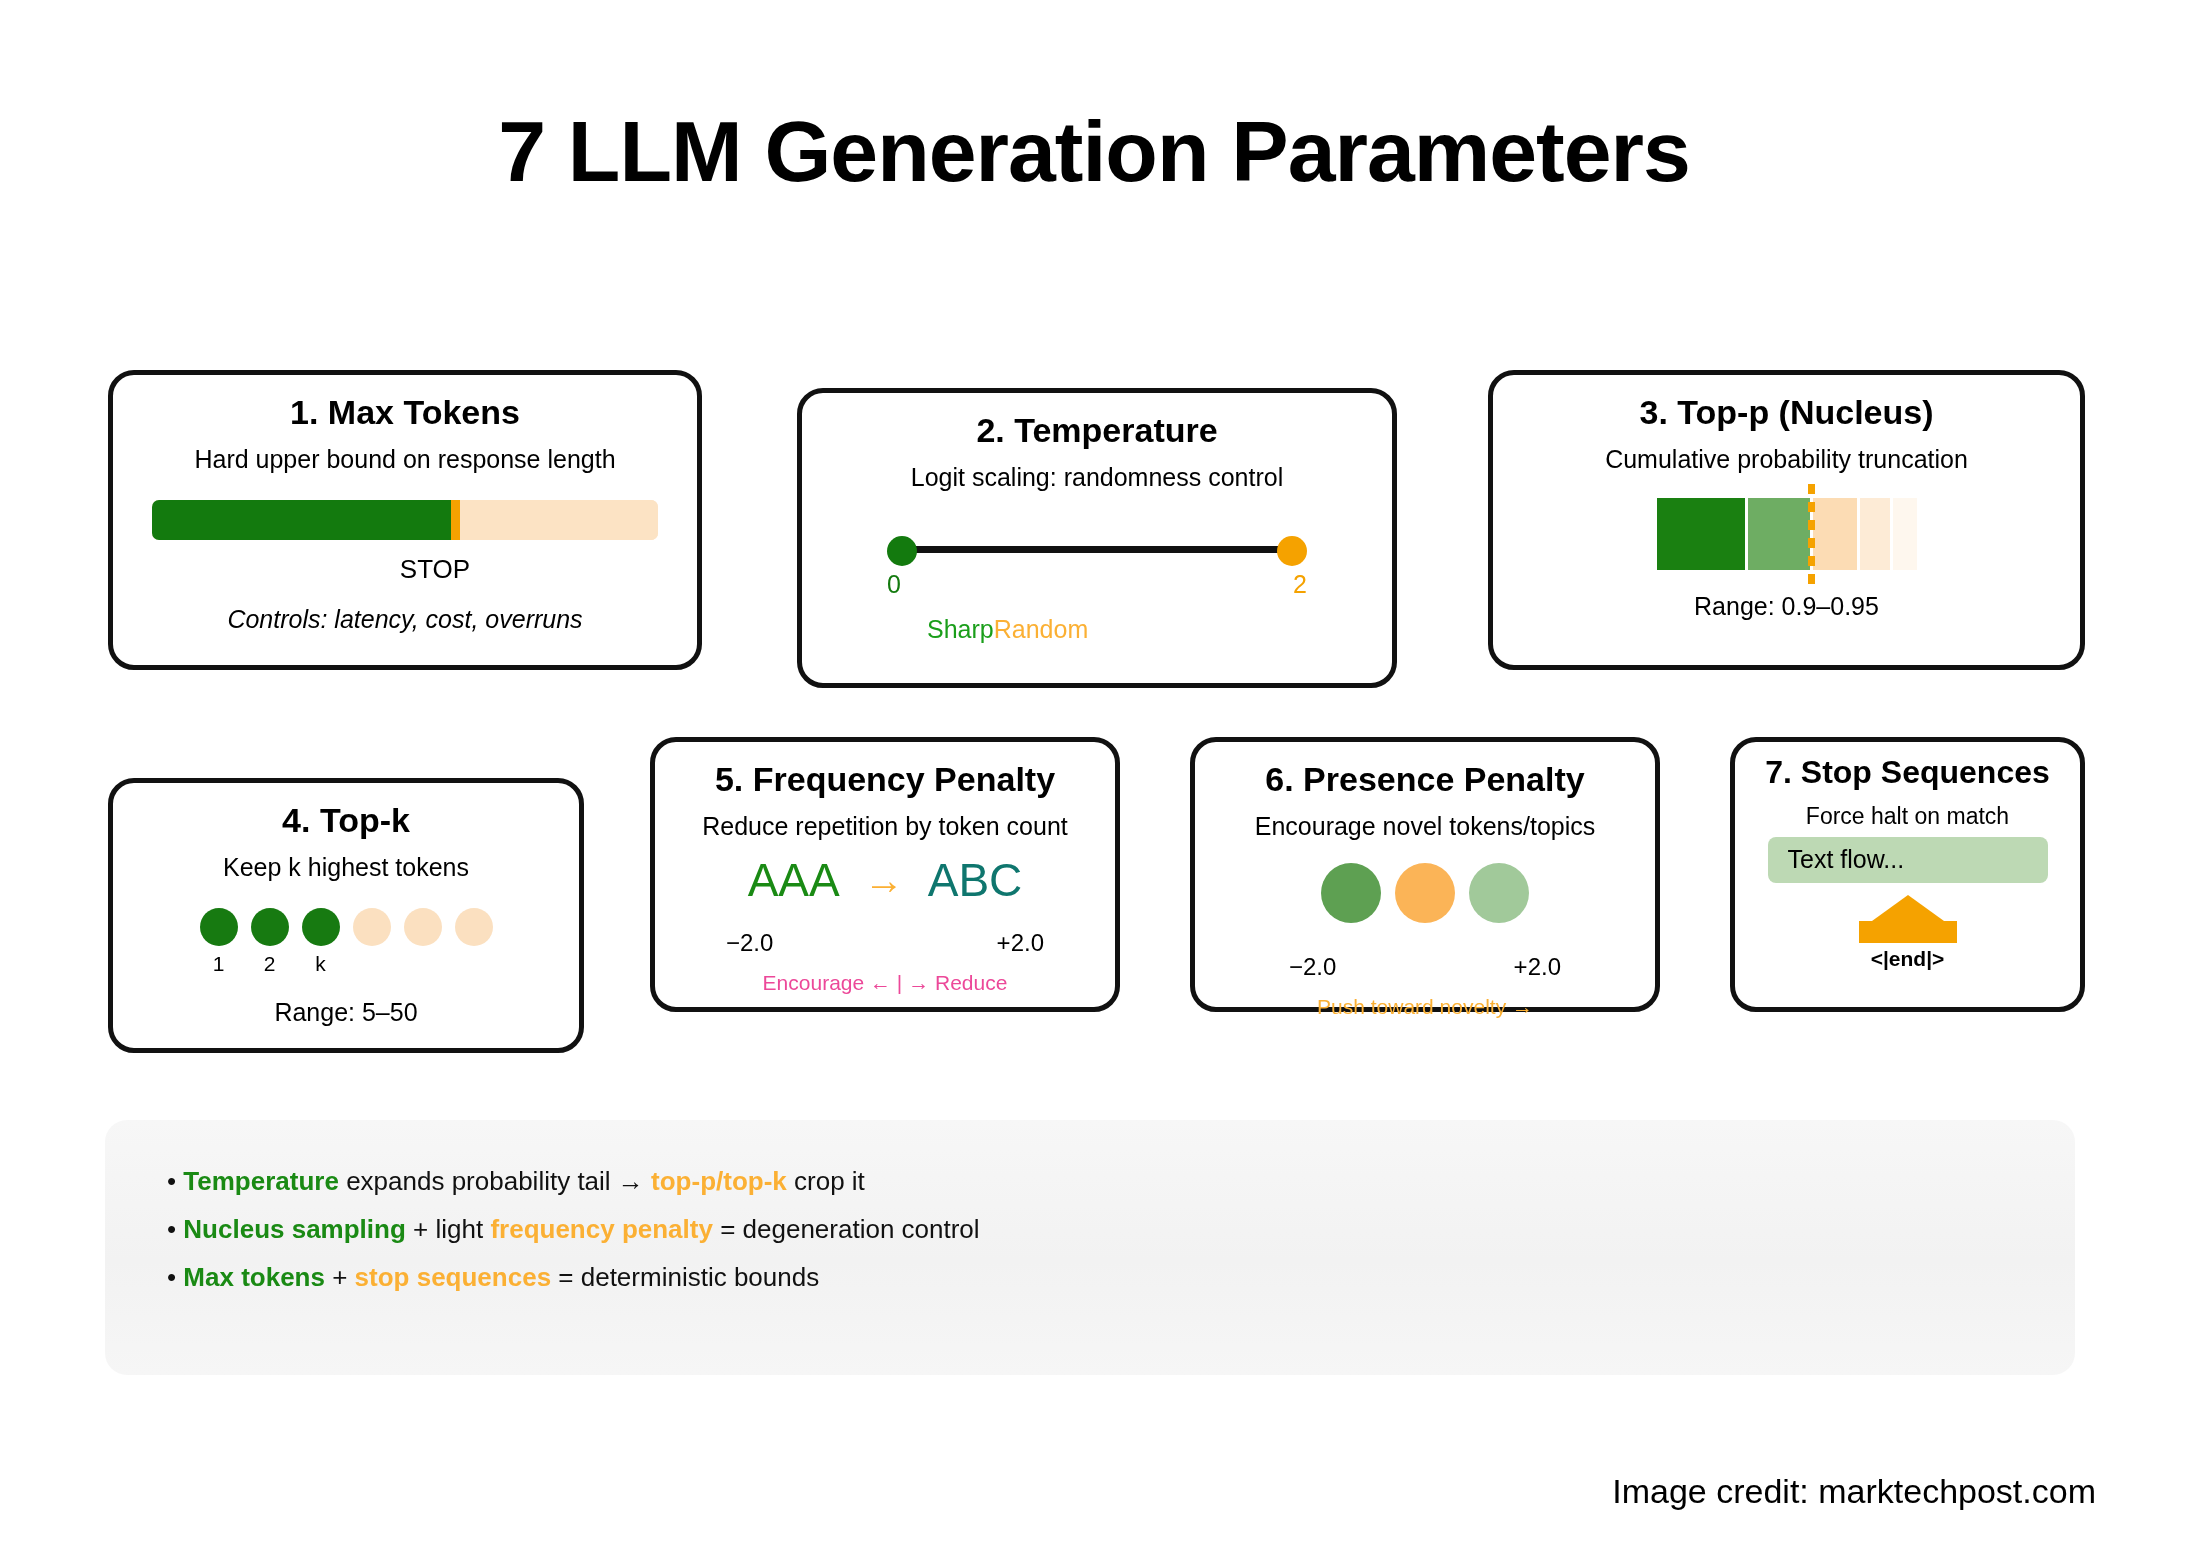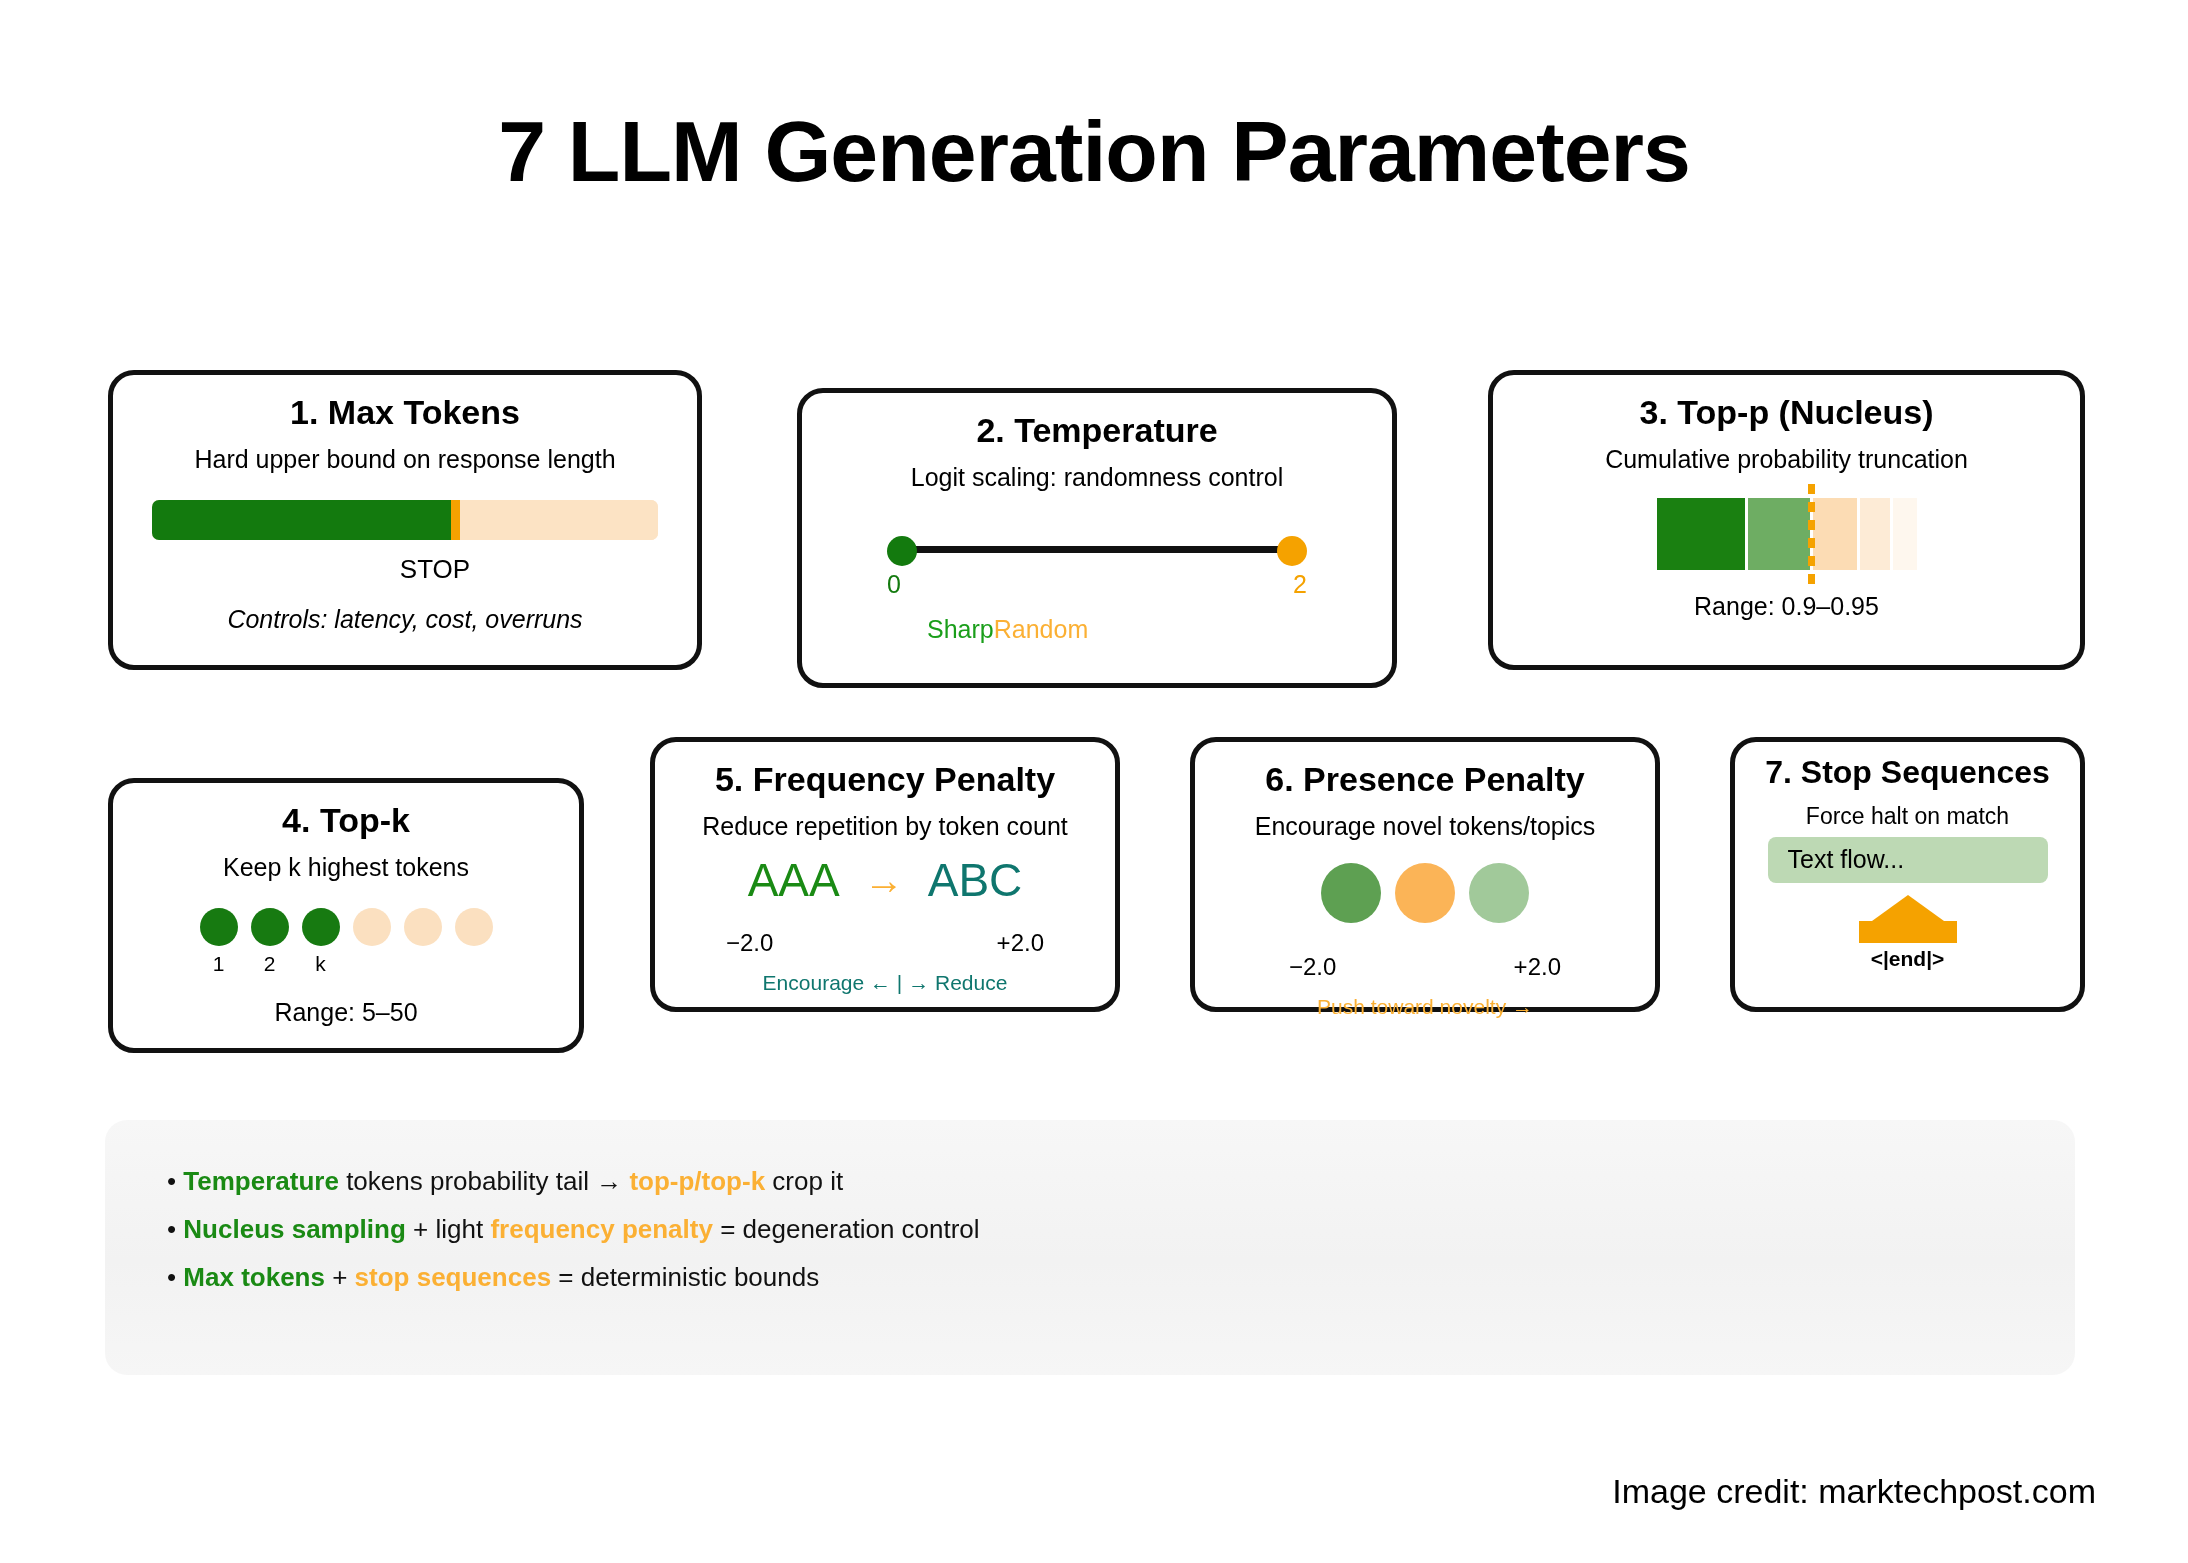--- a/index.html
+++ b/index.html
@@ -181,21 +181,21 @@
     margin-top: 18px;
   }
   .scale-nums {
     width: 318px;
     display: flex;
     justify-content: space-between;
     font-size: 24px;
     margin-top: 8px;
   }
   .hint-green {
-    color: #0f766e;
+    color: #ec4899;
     font-size: 21px;
     margin-top: 14px;
     text-align: center;
   }
   .hint-orange {
     color: #fbb034;
     font-size: 21px;
     margin-top: 14px;
     text-align: center;
   }
@@ -393,19 +393,19 @@
   <div class="text-pill">Text flow...</div>
   <div class="barrier">
     <div class="tri"></div>
     <div class="base"></div>
   </div>
   <div class="end-token">&lt;|end|&gt;</div>
 </div>
 
 <div id="key-panel">
   <div class="bullets" id="bullets">
-      <div class="bullet"><span class="bk">• </span><span class="bg">Temperature</span><span class="bk"> tokens probability tail → </span><span class="bo">top-p/top-k</span><span class="bk"> crop it</span></div>
+      <div class="bullet"><span class="bk">• </span><span class="bg">Temperature</span><span class="bk"> expands probability tail → </span><span class="bo">top-p/top-k</span><span class="bk"> crop it</span></div>
       <div class="bullet"><span class="bk">• </span><span class="bg">Nucleus sampling</span><span class="bk"> + light </span><span class="bo">frequency penalty</span><span class="bk"> = degeneration control</span></div>
       <div class="bullet"><span class="bk">• </span><span class="bg">Max tokens</span><span class="bk"> + </span><span class="bo">stop sequences</span><span class="bk"> = deterministic bounds</span></div>
     </div>
 </div>
 
 <div class="credit">Image credit: marktechpost.com</div>
 
 </body></html>

